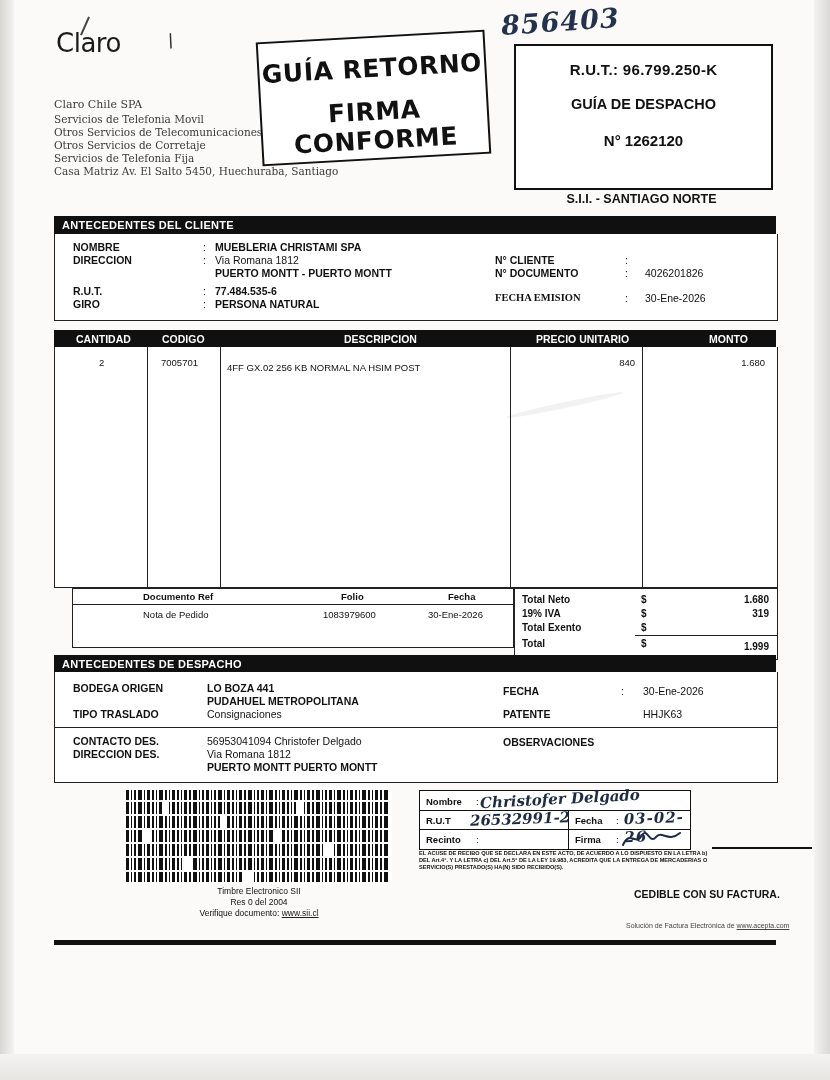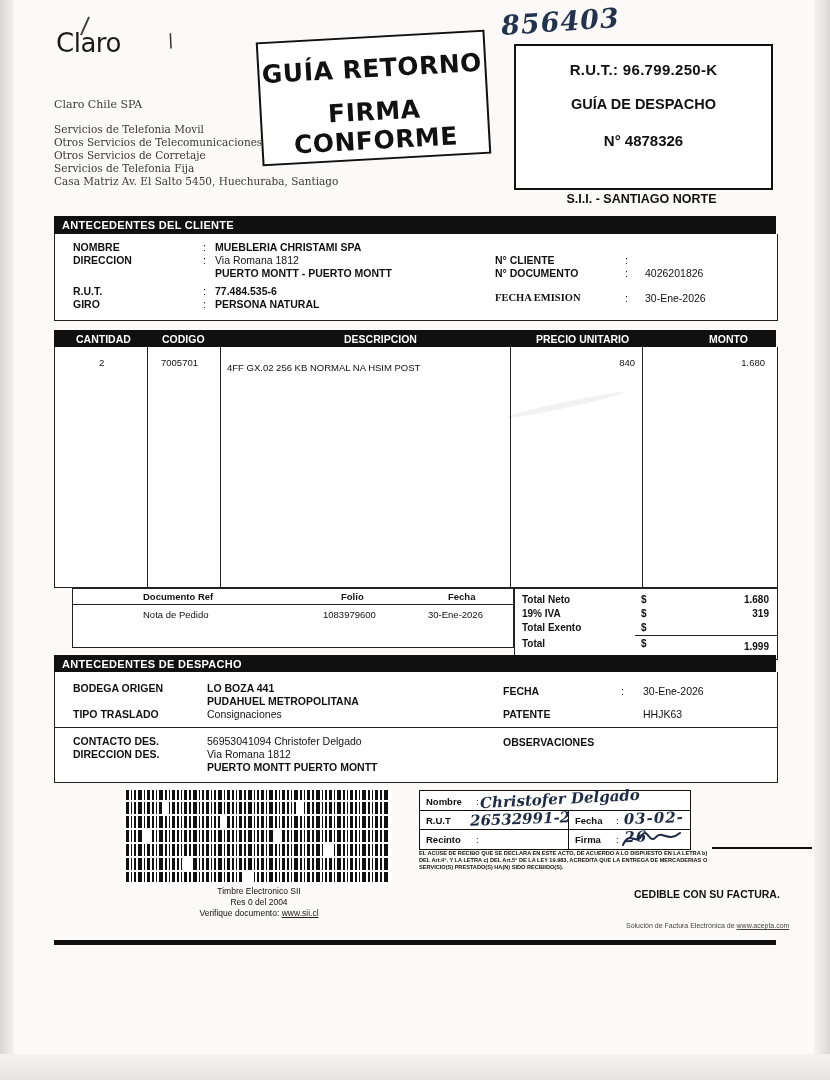--- a/index.html
+++ b/index.html
@@ -35,21 +35,21 @@
   .logo-tick:before{
     content:"";position:absolute;left:6px;top:4px;width:2px;height:20px;
     background:#444;transform:rotate(24deg);
   }
   .logo-acc{position:absolute;left:112px;top:2px;font-size:20px;color:#333;transform:rotate(-18deg);}
 
   .claro-block{
     position:absolute;left:40px;top:98px;width:300px;
     font-family:"DejaVu Serif", serif;font-size:10.5px;line-height:13px;color:#3a3a3a;
   }
-  .claro-block .co{font-size:11px;margin-bottom:12px;}
+  .claro-block .co{font-size:11px;margin-bottom:2px;}
 
   .title-box{
     position:absolute;left:245px;top:36px;width:225px;height:120px;
     border:2px solid #111;background:#fff;
     transform:rotate(-3.2deg);
   }
   .title-box .t1,.title-box .t2{
     font-family:"DejaVu Sans", sans-serif;font-weight:700;
     text-align:center;color:#111;
   }
@@ -165,21 +165,21 @@
     </div>
 
     <div class="title-box">
       <div class="t1">GUÍA RETORNO</div>
       <div class="t2">FIRMA CONFORME</div>
     </div>
 
     <div class="rut-box">
       <div class="r1">R.U.T.: 96.799.250-K</div>
       <div class="r2">GUÍA DE DESPACHO</div>
-      <div class="r4">N° 4878326</div>
+      <div class="r4">N° 1262120</div>
     </div>
     <div class="sii">S.I.I. - SANTIAGO NORTE</div>
 
     <div class="band" style="left:40px;top:216px;width:714px;">ANTECEDENTES DEL CLIENTE</div>
 
     <div class="client-box">
       <div class="lbl" style="left:18px;top:7px;">NOMBRE</div>
       <div class="lbl" style="left:18px;top:20px;">DIRECCION</div>
       <div class="lbl" style="left:18px;top:51px;">R.U.T.</div>
       <div class="lbl" style="left:18px;top:64px;">GIRO</div>

